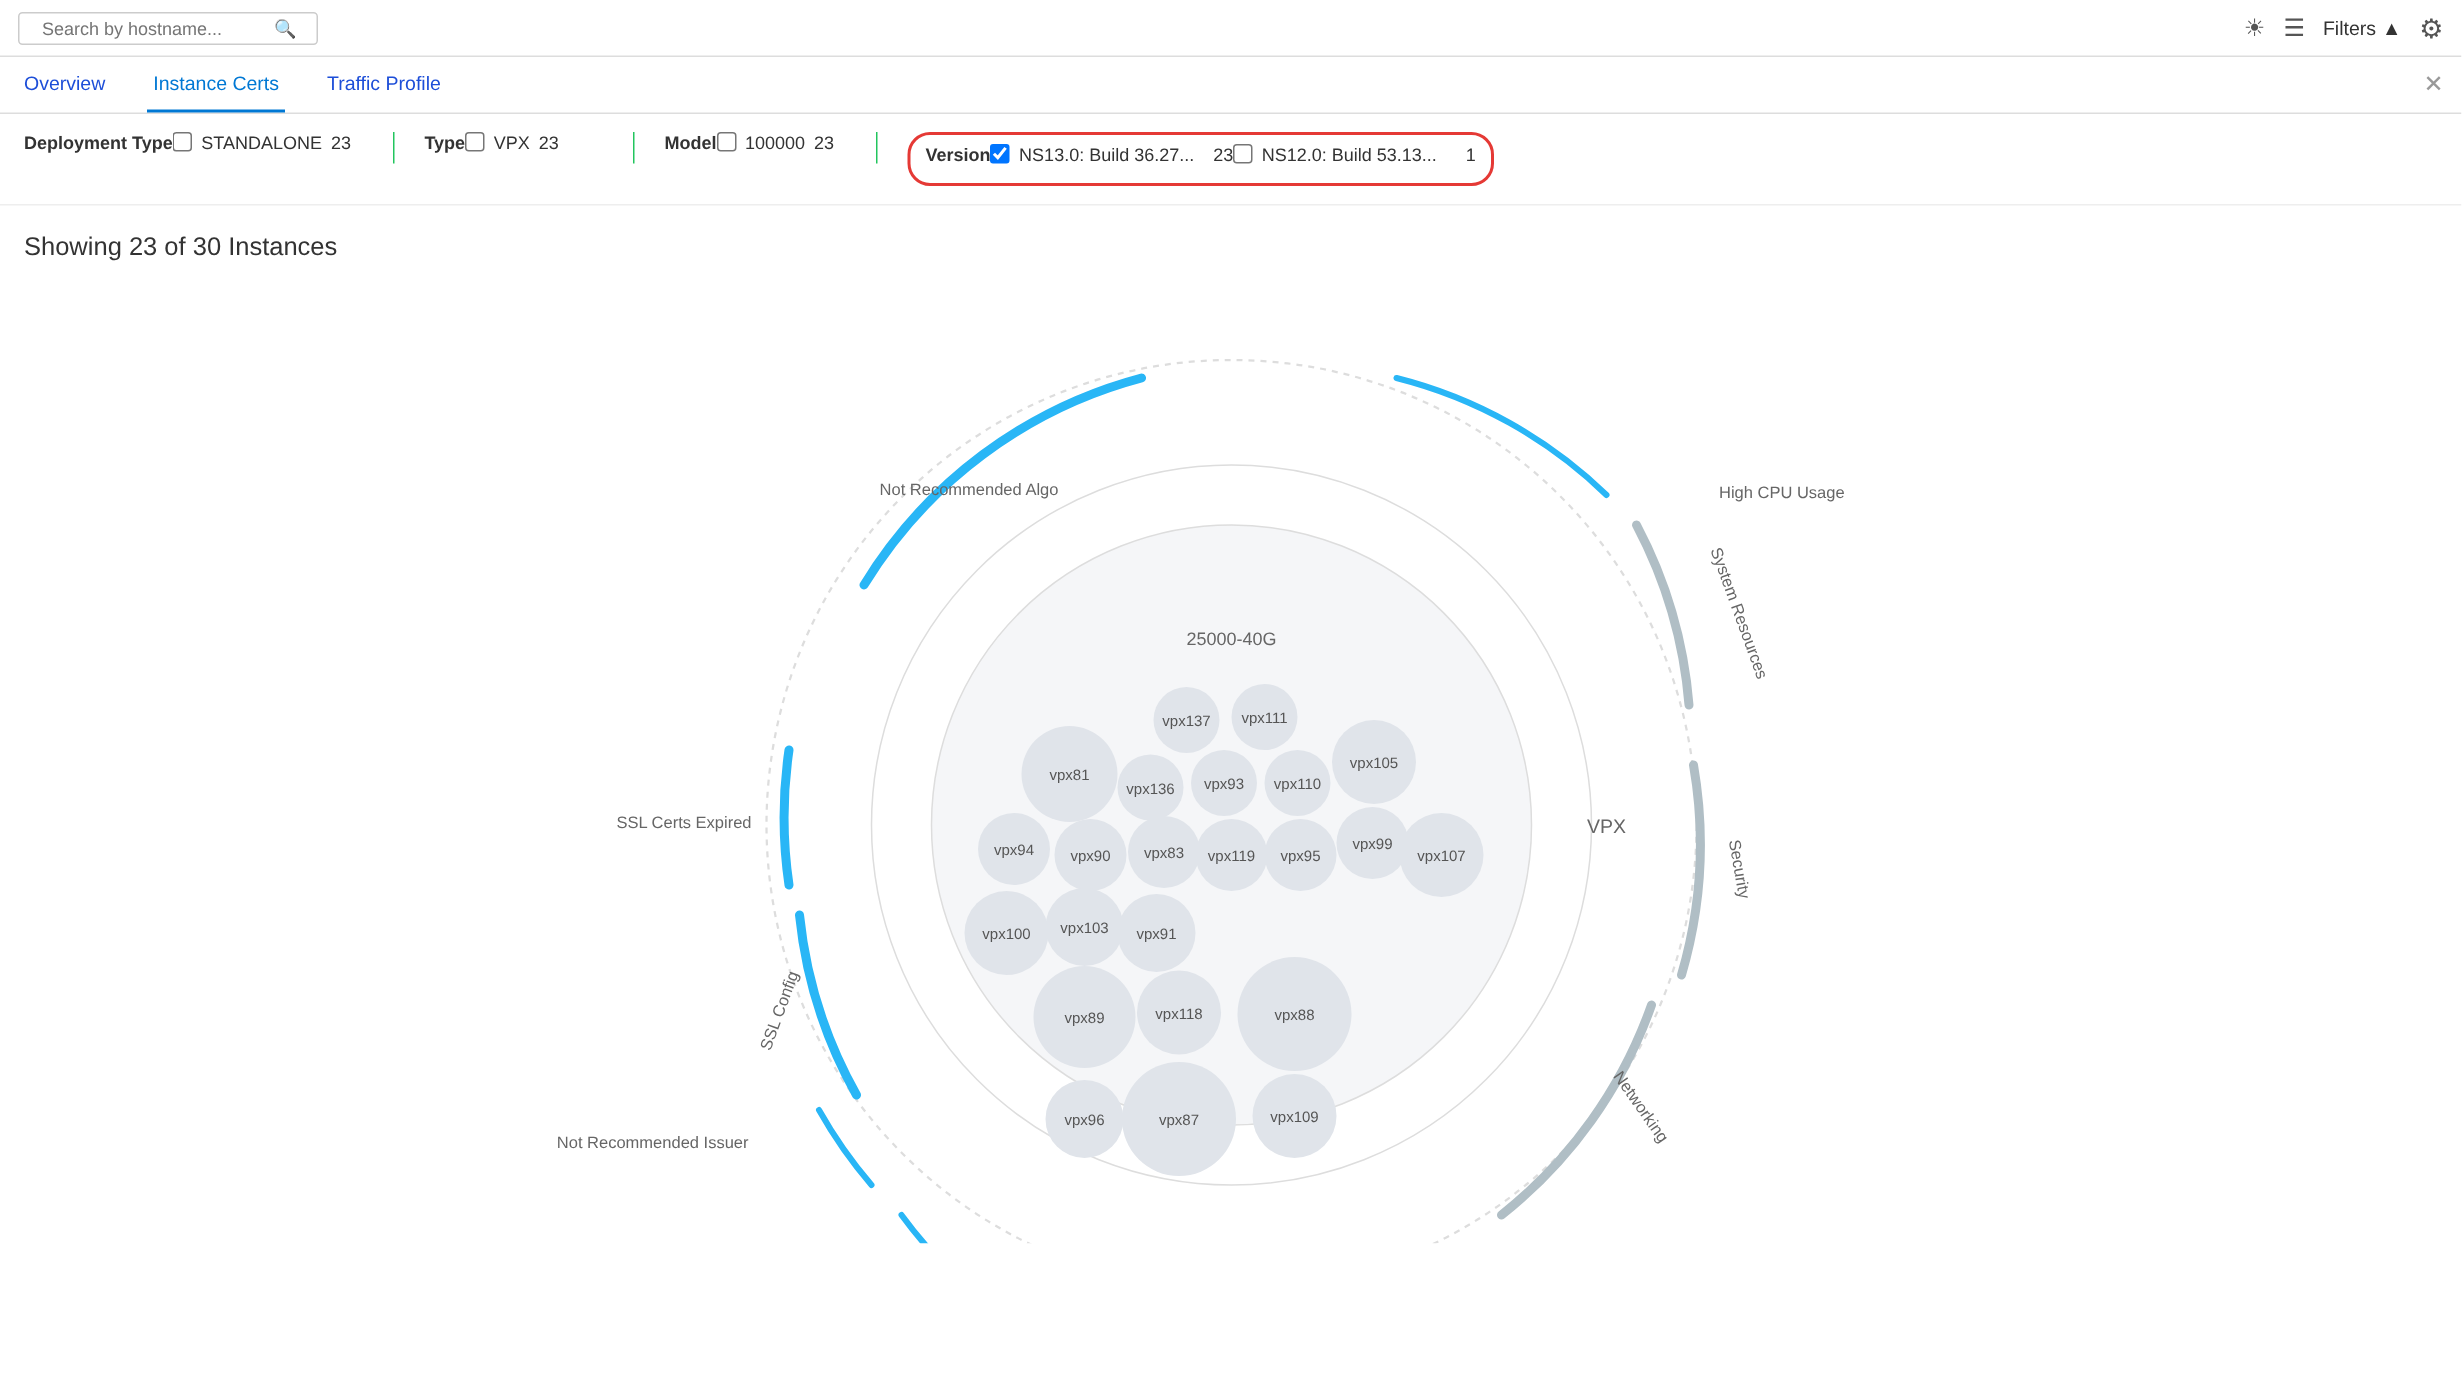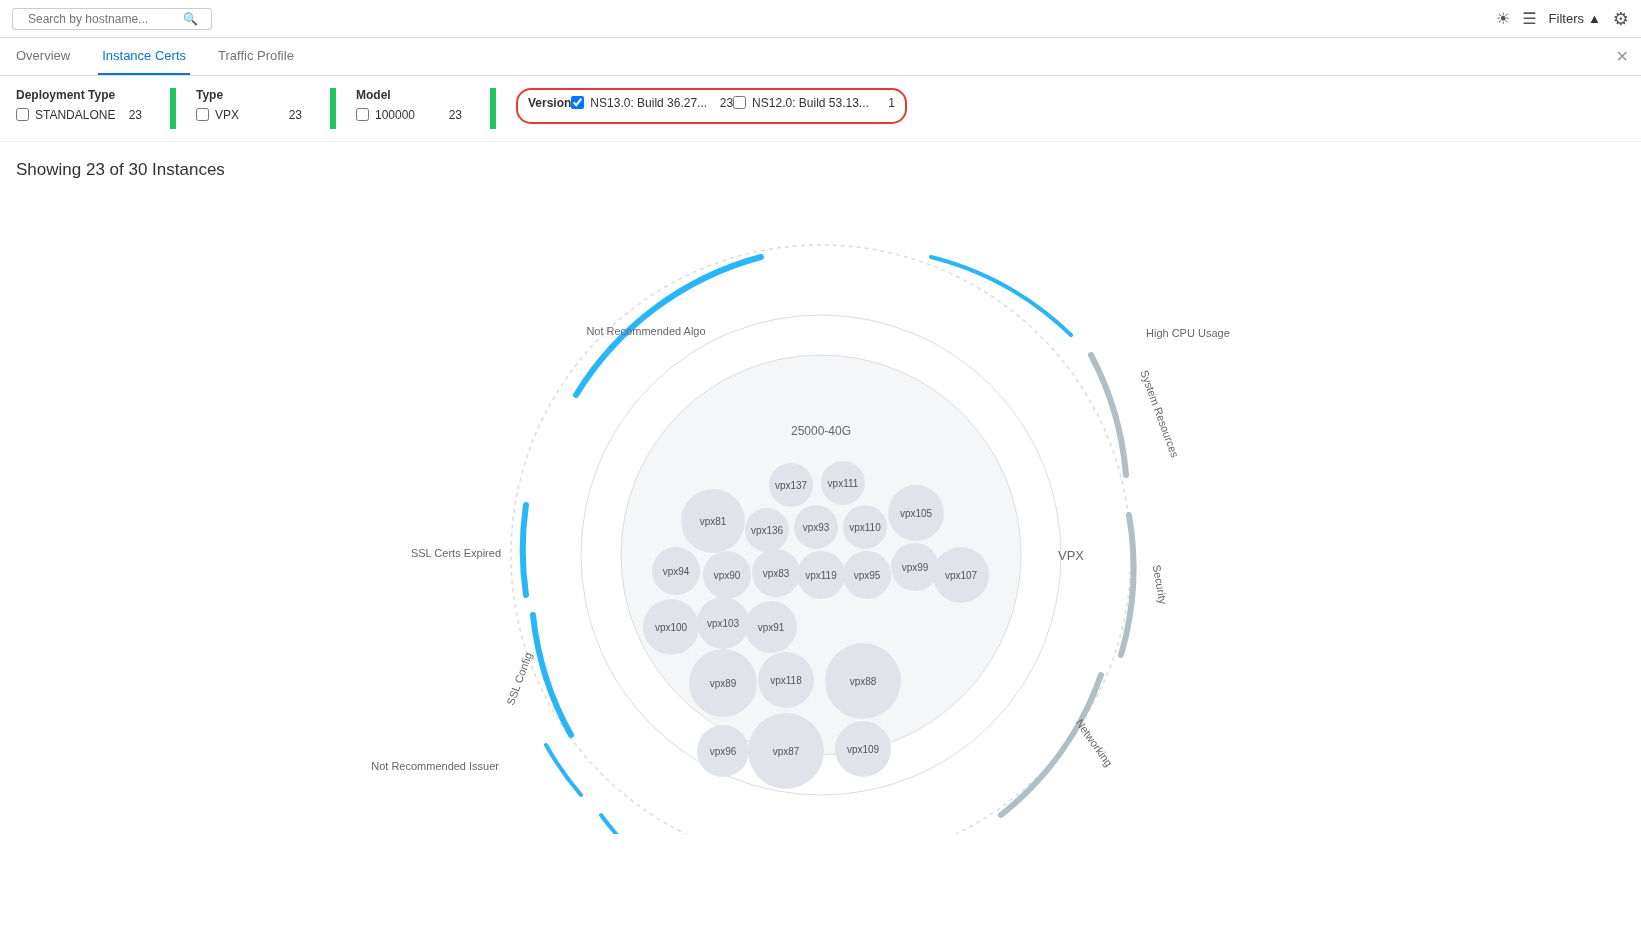--- a/index.html
+++ b/index.html
@@ -55,21 +55,21 @@
       display: flex;
       align-items: center;
       border-bottom: 1px solid #ddd;
       padding: 0 12px;
       background: #fff;
       gap: 24px;
     }
     .tab {
       padding: 10px 4px;
       font-size: 13px;
-      color: #737373;
+      color: #1d4ed8;
       cursor: pointer;
       border-bottom: 2px solid transparent;
       text-decoration: none;
     }
     .tab.active {
       color: #0078d4;
       border-bottom: 2px solid #0078d4;
       font-weight: 500;
     }
     .tab-close {
@@ -83,23 +83,23 @@
     
     .filter-row {
       display: flex;
       align-items: flex-start;
       padding: 12px 16px;
       gap: 0;
       border-bottom: 1px solid #eee;
     }
     .filter-group {
       display: flex;
-      flex-direction: column;
+      flex-direction: row;
       padding: 0 20px;
-      border-right: 6px solid #22c55e;
+      border-right: 1px solid #22c55e;
       min-width: 160px;
     }
     .filter-group:first-child { padding-left: 0; }
     .filter-group-label {
       font-size: 12px;
       font-weight: 600;
       color: #333;
       margin-bottom: 6px;
     }
     .filter-item {

